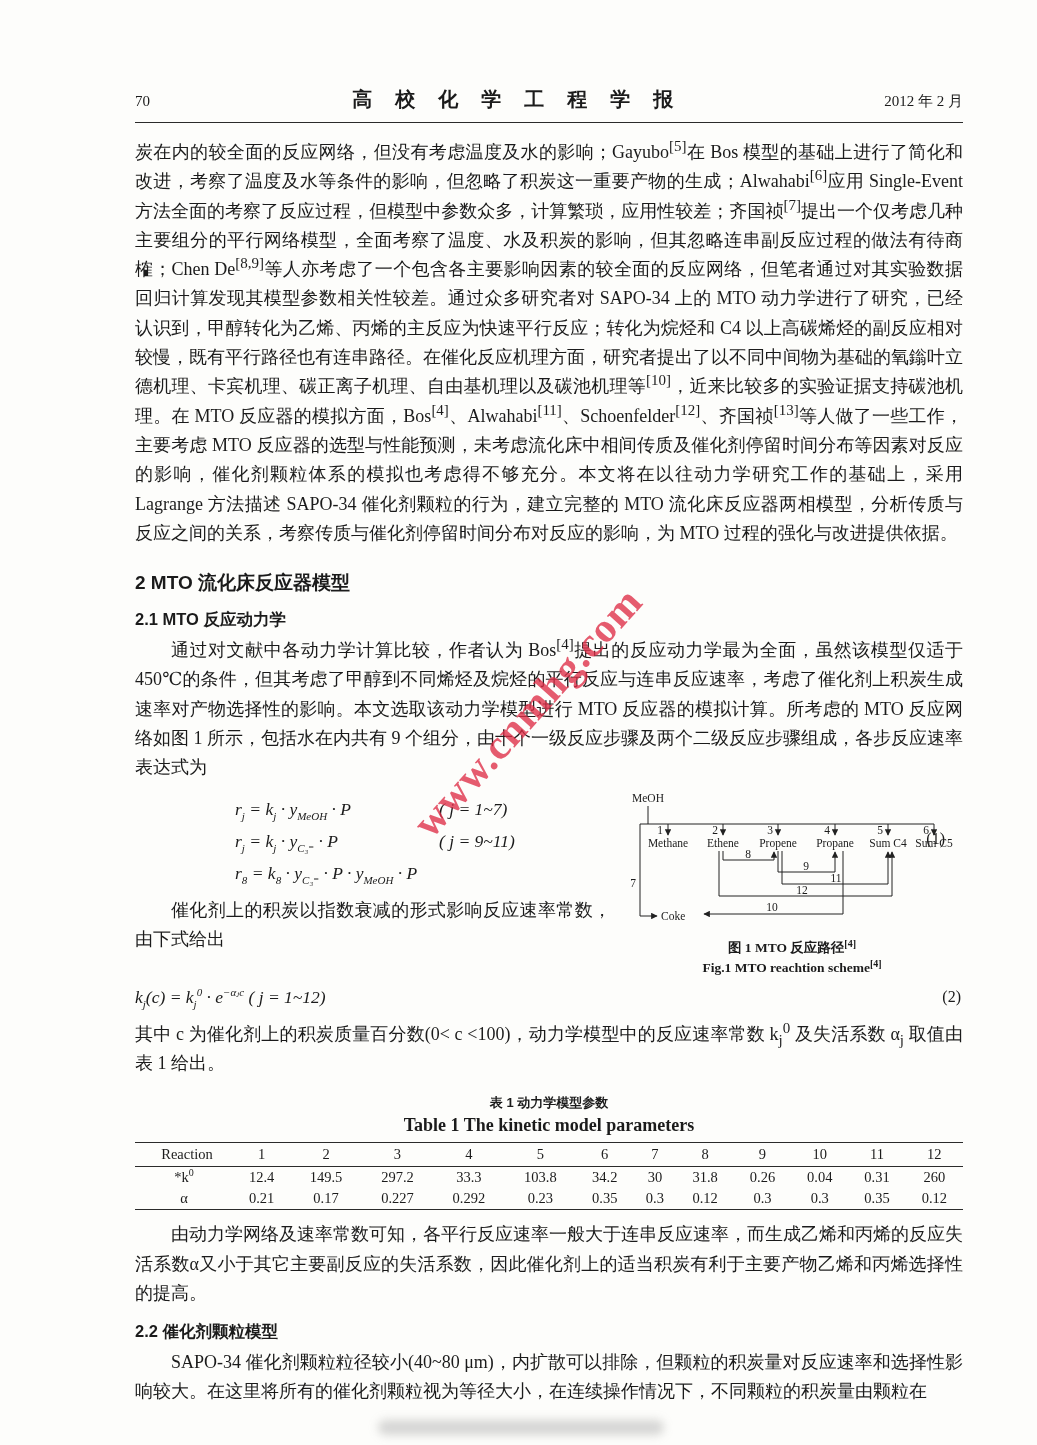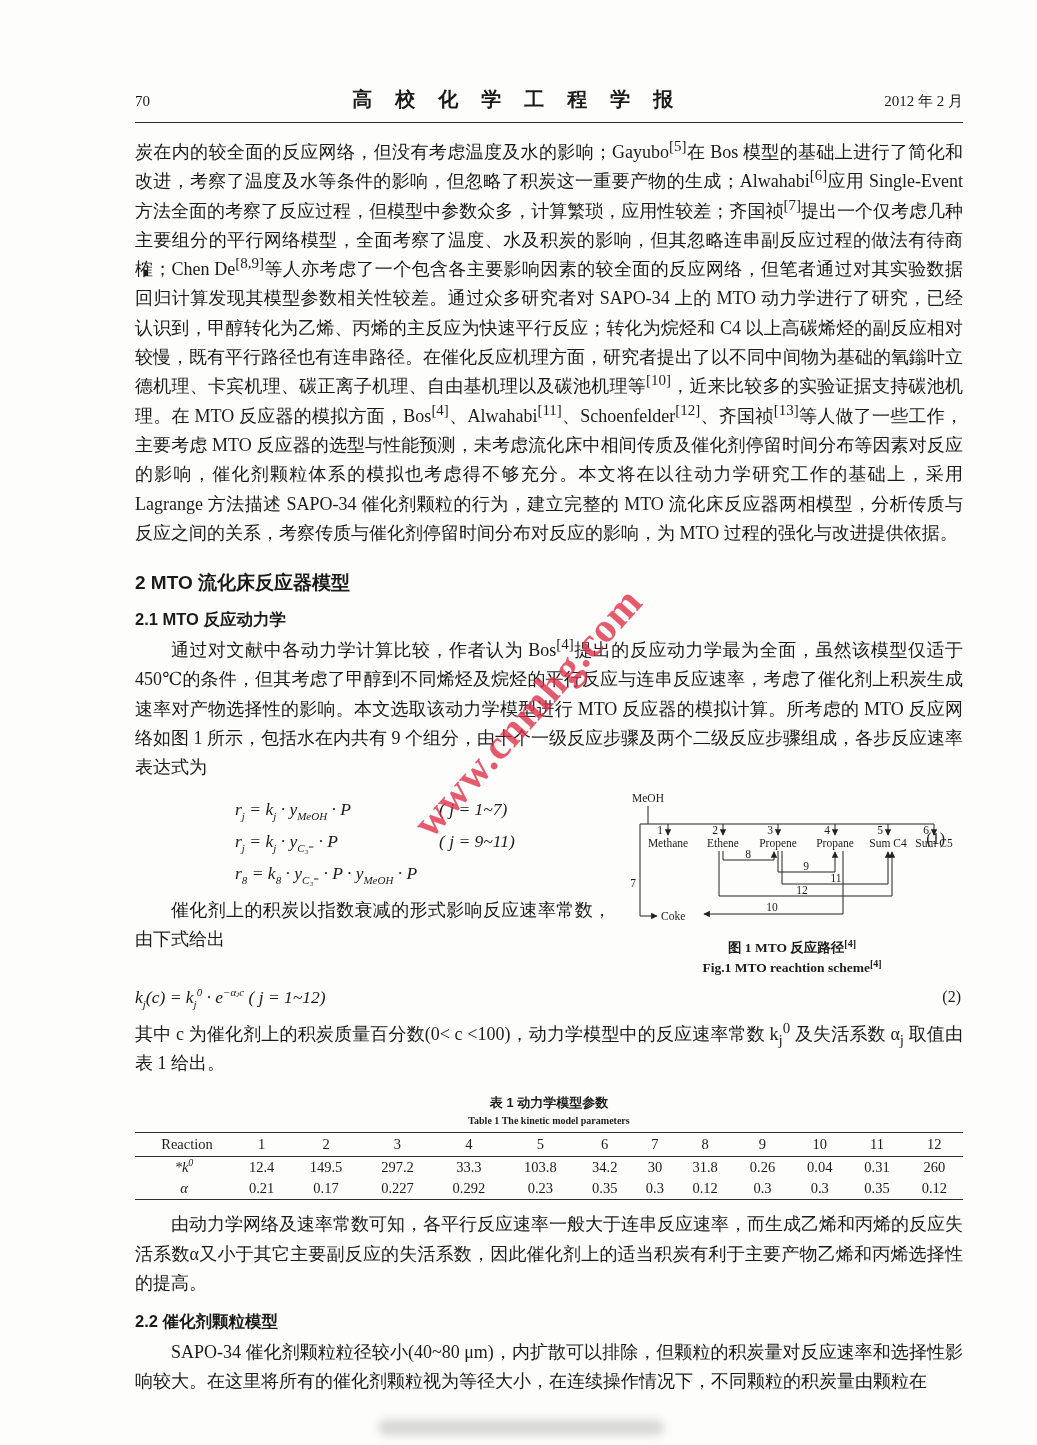--- a/index.html
+++ b/index.html
@@ -41,30 +41,30 @@
   .eq-cond { margin-left:6px; }
   .eq-number { position:absolute; right:18px; top:50%; transform:translateY(-50%); font-style:normal; font-size:16px; }
   .equations sub, .eq2-row sub { font-size:11px; }
   .equations sup, .eq2-row sup { font-size:11px; }
 
   .eq2-row { clear:both; position:relative; text-align:left; font-size:17.5px; font-style:italic; margin:12px 0 0; line-height:30px; }
   .eq2-number { position:absolute; right:2px; top:50%; transform:translateY(-50%); font-style:normal; font-size:16px; }
 
   .table-caption-zh { text-align:center; font-weight:bold; font-size:13px; margin:16px 0 0;
     font-family:"Liberation Sans","DejaVu Sans",sans-serif; }
-  .table-caption-en { text-align:center; font-weight:bold; font-size:10px; margin:3px 0 6px; }
+  .table-caption-en { text-align:center; font-weight:bold; font-size:18px; margin:3px 0 6px; }
 
   table.kinetic {
     width:100%; border-collapse:collapse; font-size:14.5px;
     border-top:1.6px solid #2b2b2b; border-bottom:1.6px solid #2b2b2b;
   }
   table.kinetic thead th { border-bottom:1px solid #2b2b2b; font-weight:normal; padding:3px 2px; text-align:center; }
   table.kinetic thead th:first-child { text-align:center; padding-left:8px; width:88px; }
   table.kinetic td { padding:2px 2px; text-align:center; }
-  table.kinetic td.row-label { font-style:italic; }
+  table.kinetic td.row-label { }
   table.kinetic sup { font-size:10px; }
 
   .table-footnote { font-size:13.5px; margin:6px 0 0; line-height:19px; }
   .table-footnote sup, .table-footnote sub { font-size:10px; }
 
   .watermark {
     position:absolute; left:330px; top:688px; width:395px; text-align:center;
     transform:rotate(-48deg); transform-origin:center;
     font-size:42px; font-weight:bold; letter-spacing:1px;
     color:rgba(222,45,70,0.78); pointer-events:none; z-index:5;

